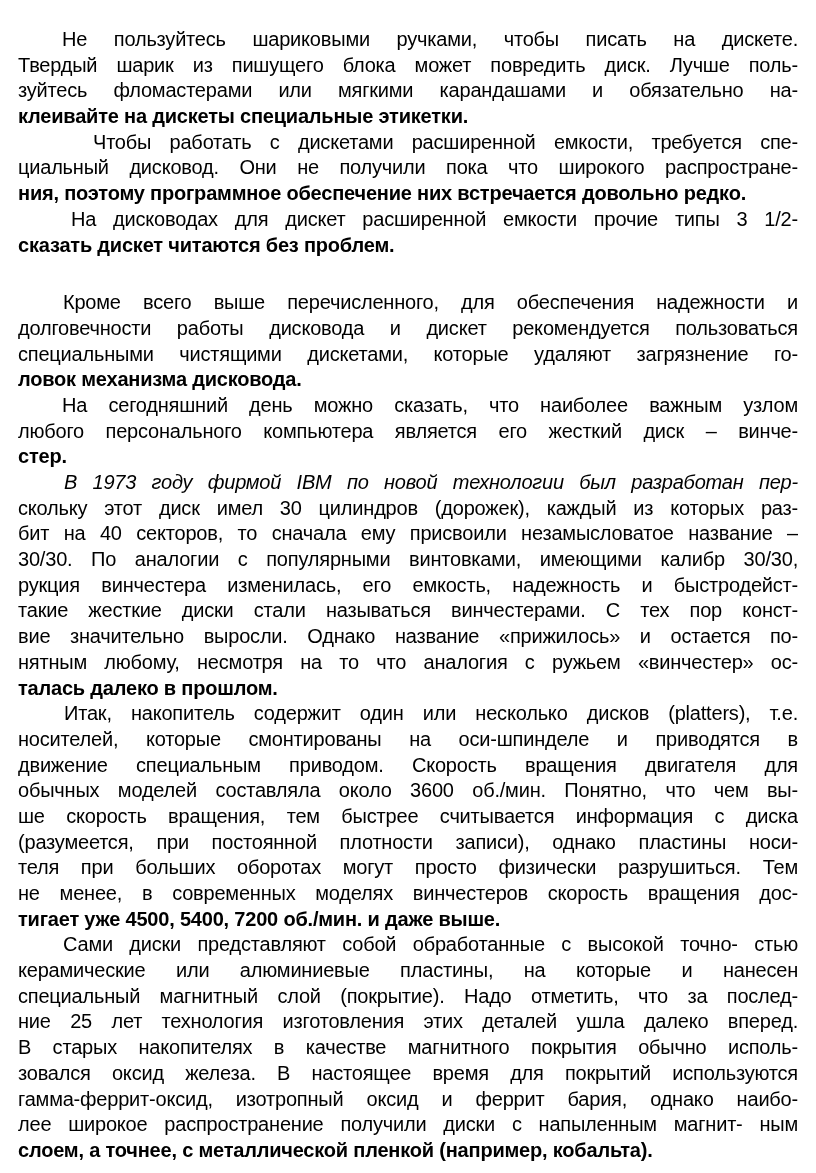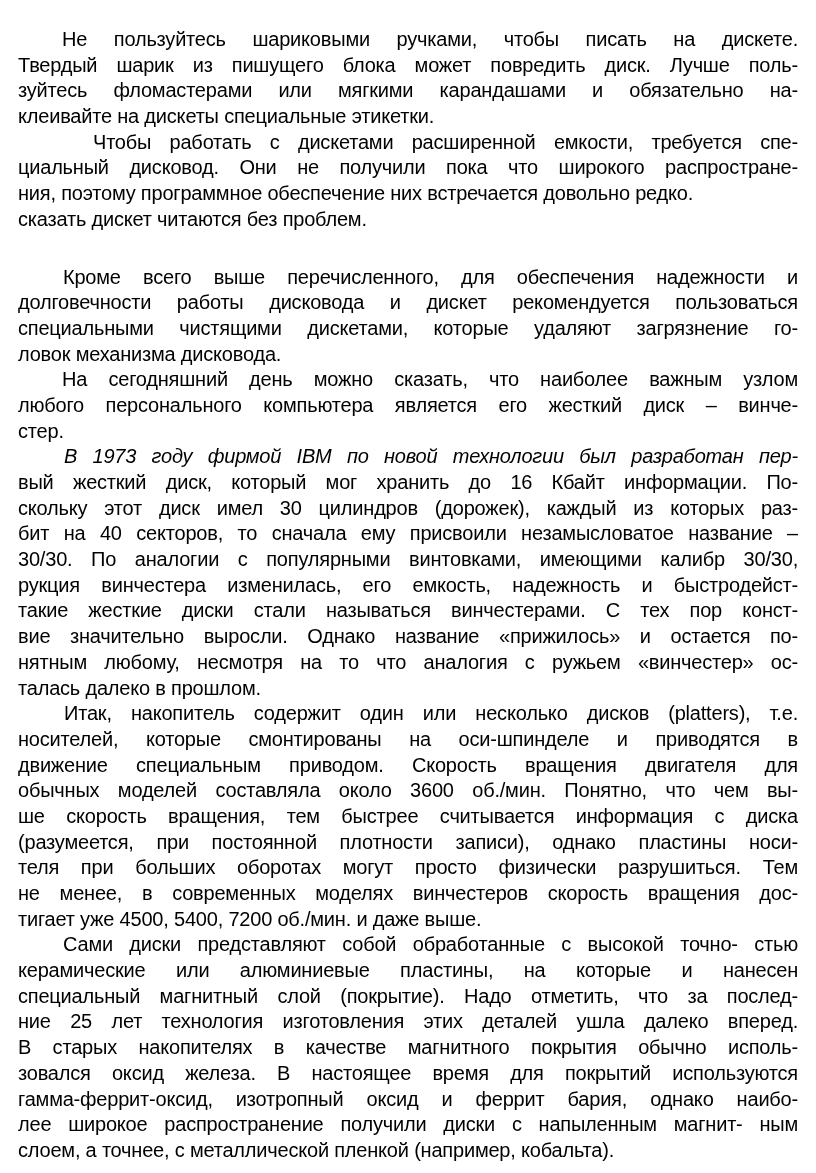--- a/index.html
+++ b/index.html
@@ -28,54 +28,55 @@
   .line {
     text-align: justify;
     text-align-last: justify;
     height: 25.7px;
     overflow: hidden;
     white-space: normal;
   }
   .line.last {
     text-align: left;
     text-align-last: left;
+    font-weight: bold;
   }
 </style>
 </head>
 <body>
 
 <div class="page" style="background: rgb(255, 255, 255); color: rgb(0, 0, 0);">
     <div class="paragraph">
       <div class="line" style="text-indent: 44px;">Не пользуйтесь шариковыми ручками, чтобы писать на дискете.</div>
       <div class="line">Твердый шарик из пишущего блока может повредить диск. Лучше поль-</div>
       <div class="line">зуйтесь фломастерами или мягкими карандашами и обязательно на-</div>
       <div class="line last">клеивайте на дискеты специальные этикетки.</div>
     </div>
     <div class="paragraph">
       <div class="line" style="text-indent: 75px;">Чтобы работать с дискетами расширенной емкости, требуется спе-</div>
       <div class="line">циальный дисковод. Они не получили пока что широкого распростране-</div>
       <div class="line last">ния, поэтому программное обеспечение них встречается довольно редко.</div>
     </div>
     <div class="paragraph">
+      <div class="line" style="text-indent: 53px;">На дисководах для дискет расширенной емкости прочие типы 3 1/2-</div>
       <div class="line last">сказать дискет читаются без проблем.</div>
     </div>
     <div class="paragraph">
       <div class="line" style="text-indent: 45px; margin-top: 32px;">Кроме всего выше перечисленного, для обеспечения надежности и</div>
       <div class="line">долговечности работы дисковода и дискет рекомендуется пользоваться</div>
       <div class="line">специальными чистящими дискетами, которые удаляют загрязнение го-</div>
       <div class="line last">ловок механизма дисковода.</div>
     </div>
     <div class="paragraph">
       <div class="line" style="text-indent: 44px;">На сегодняшний день можно сказать, что наиболее важным узлом</div>
       <div class="line">любого персонального компьютера является его жесткий диск – винче-</div>
       <div class="line last">стер.</div>
     </div>
     <div class="paragraph">
       <div class="line" style="text-indent: 46px; font-style: italic;">В 1973 году фирмой IBM по новой технологии был разработан пер-</div>
-      <div class="line">вый жесткий диск, который мог хранить до 16 Кбайт информации. По-</div>
       <div class="line">скольку этот диск имел 30 цилиндров (дорожек), каждый из которых раз-</div>
       <div class="line">бит на 40 секторов, то сначала ему присвоили незамысловатое название –</div>
       <div class="line">30/30. По аналогии с популярными винтовками, имеющими калибр 30/30,</div>
       <div class="line">рукция винчестера изменилась, его емкость, надежность и быстродейст-</div>
       <div class="line">такие жесткие диски стали называться винчестерами. С тех пор конст-</div>
       <div class="line">вие значительно выросли. Однако название «прижилось» и остается по-</div>
       <div class="line">нятным любому, несмотря на то что аналогия с ружьем «винчестер» ос-</div>
       <div class="line last">талась далеко в прошлом.</div>
     </div>
     <div class="paragraph">

